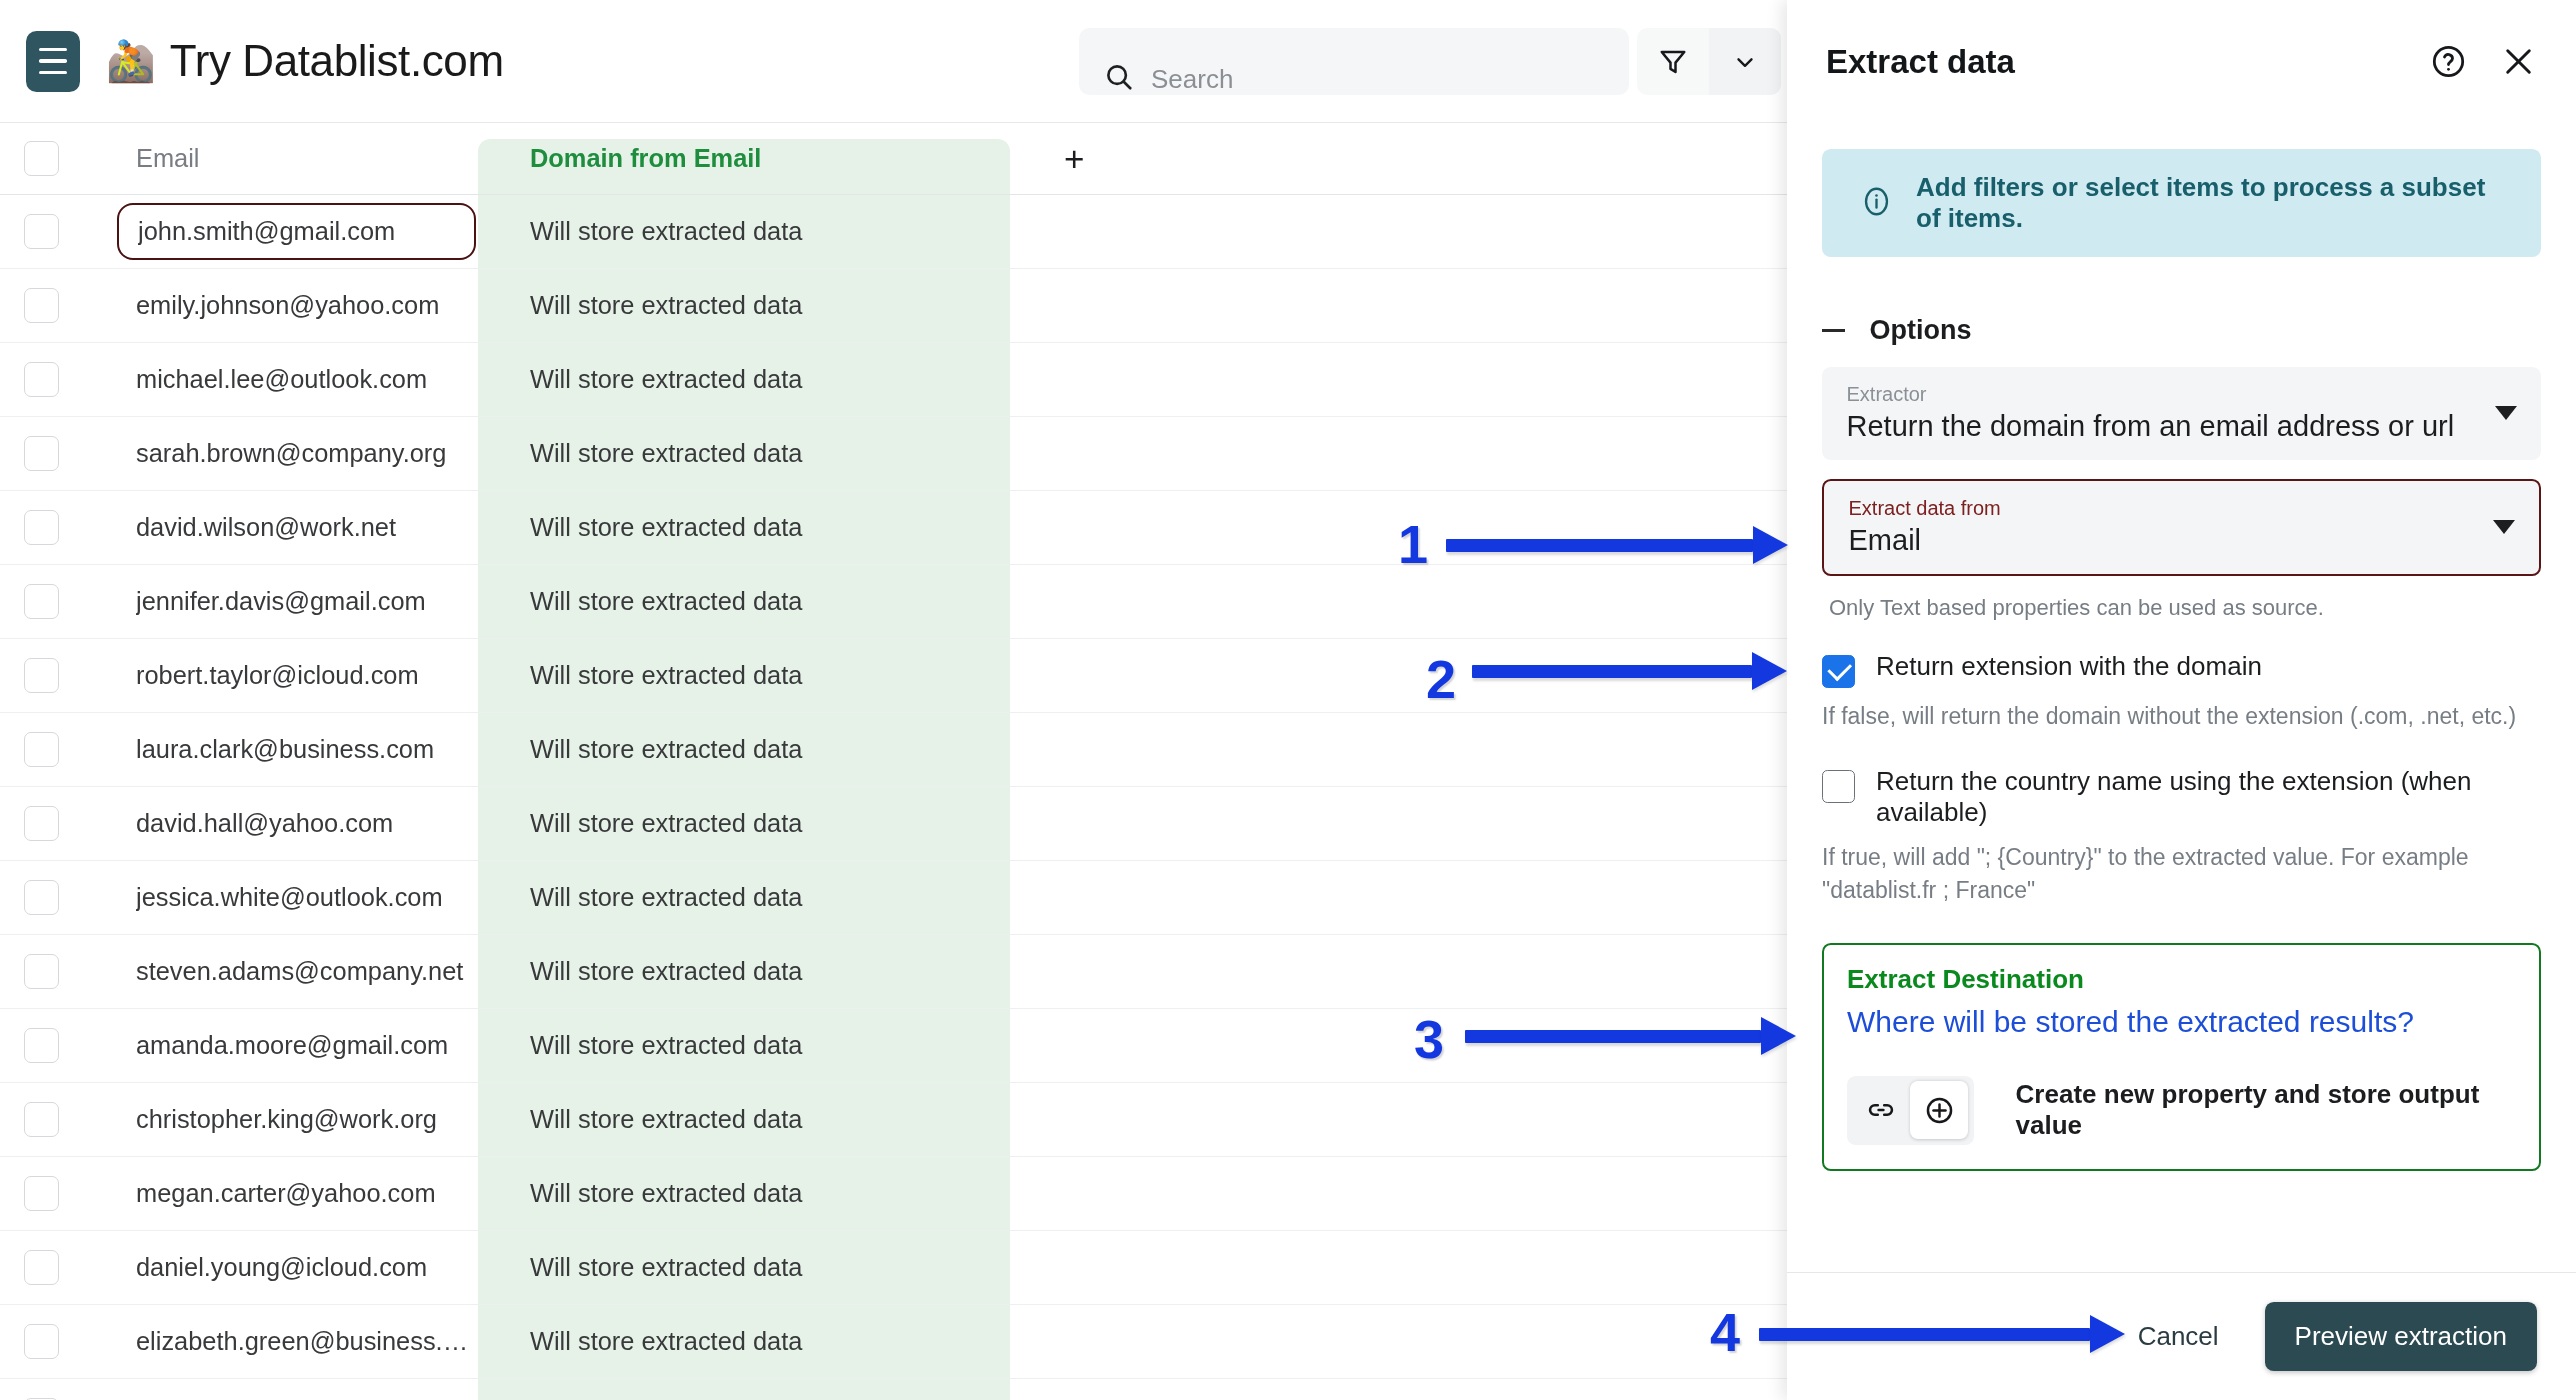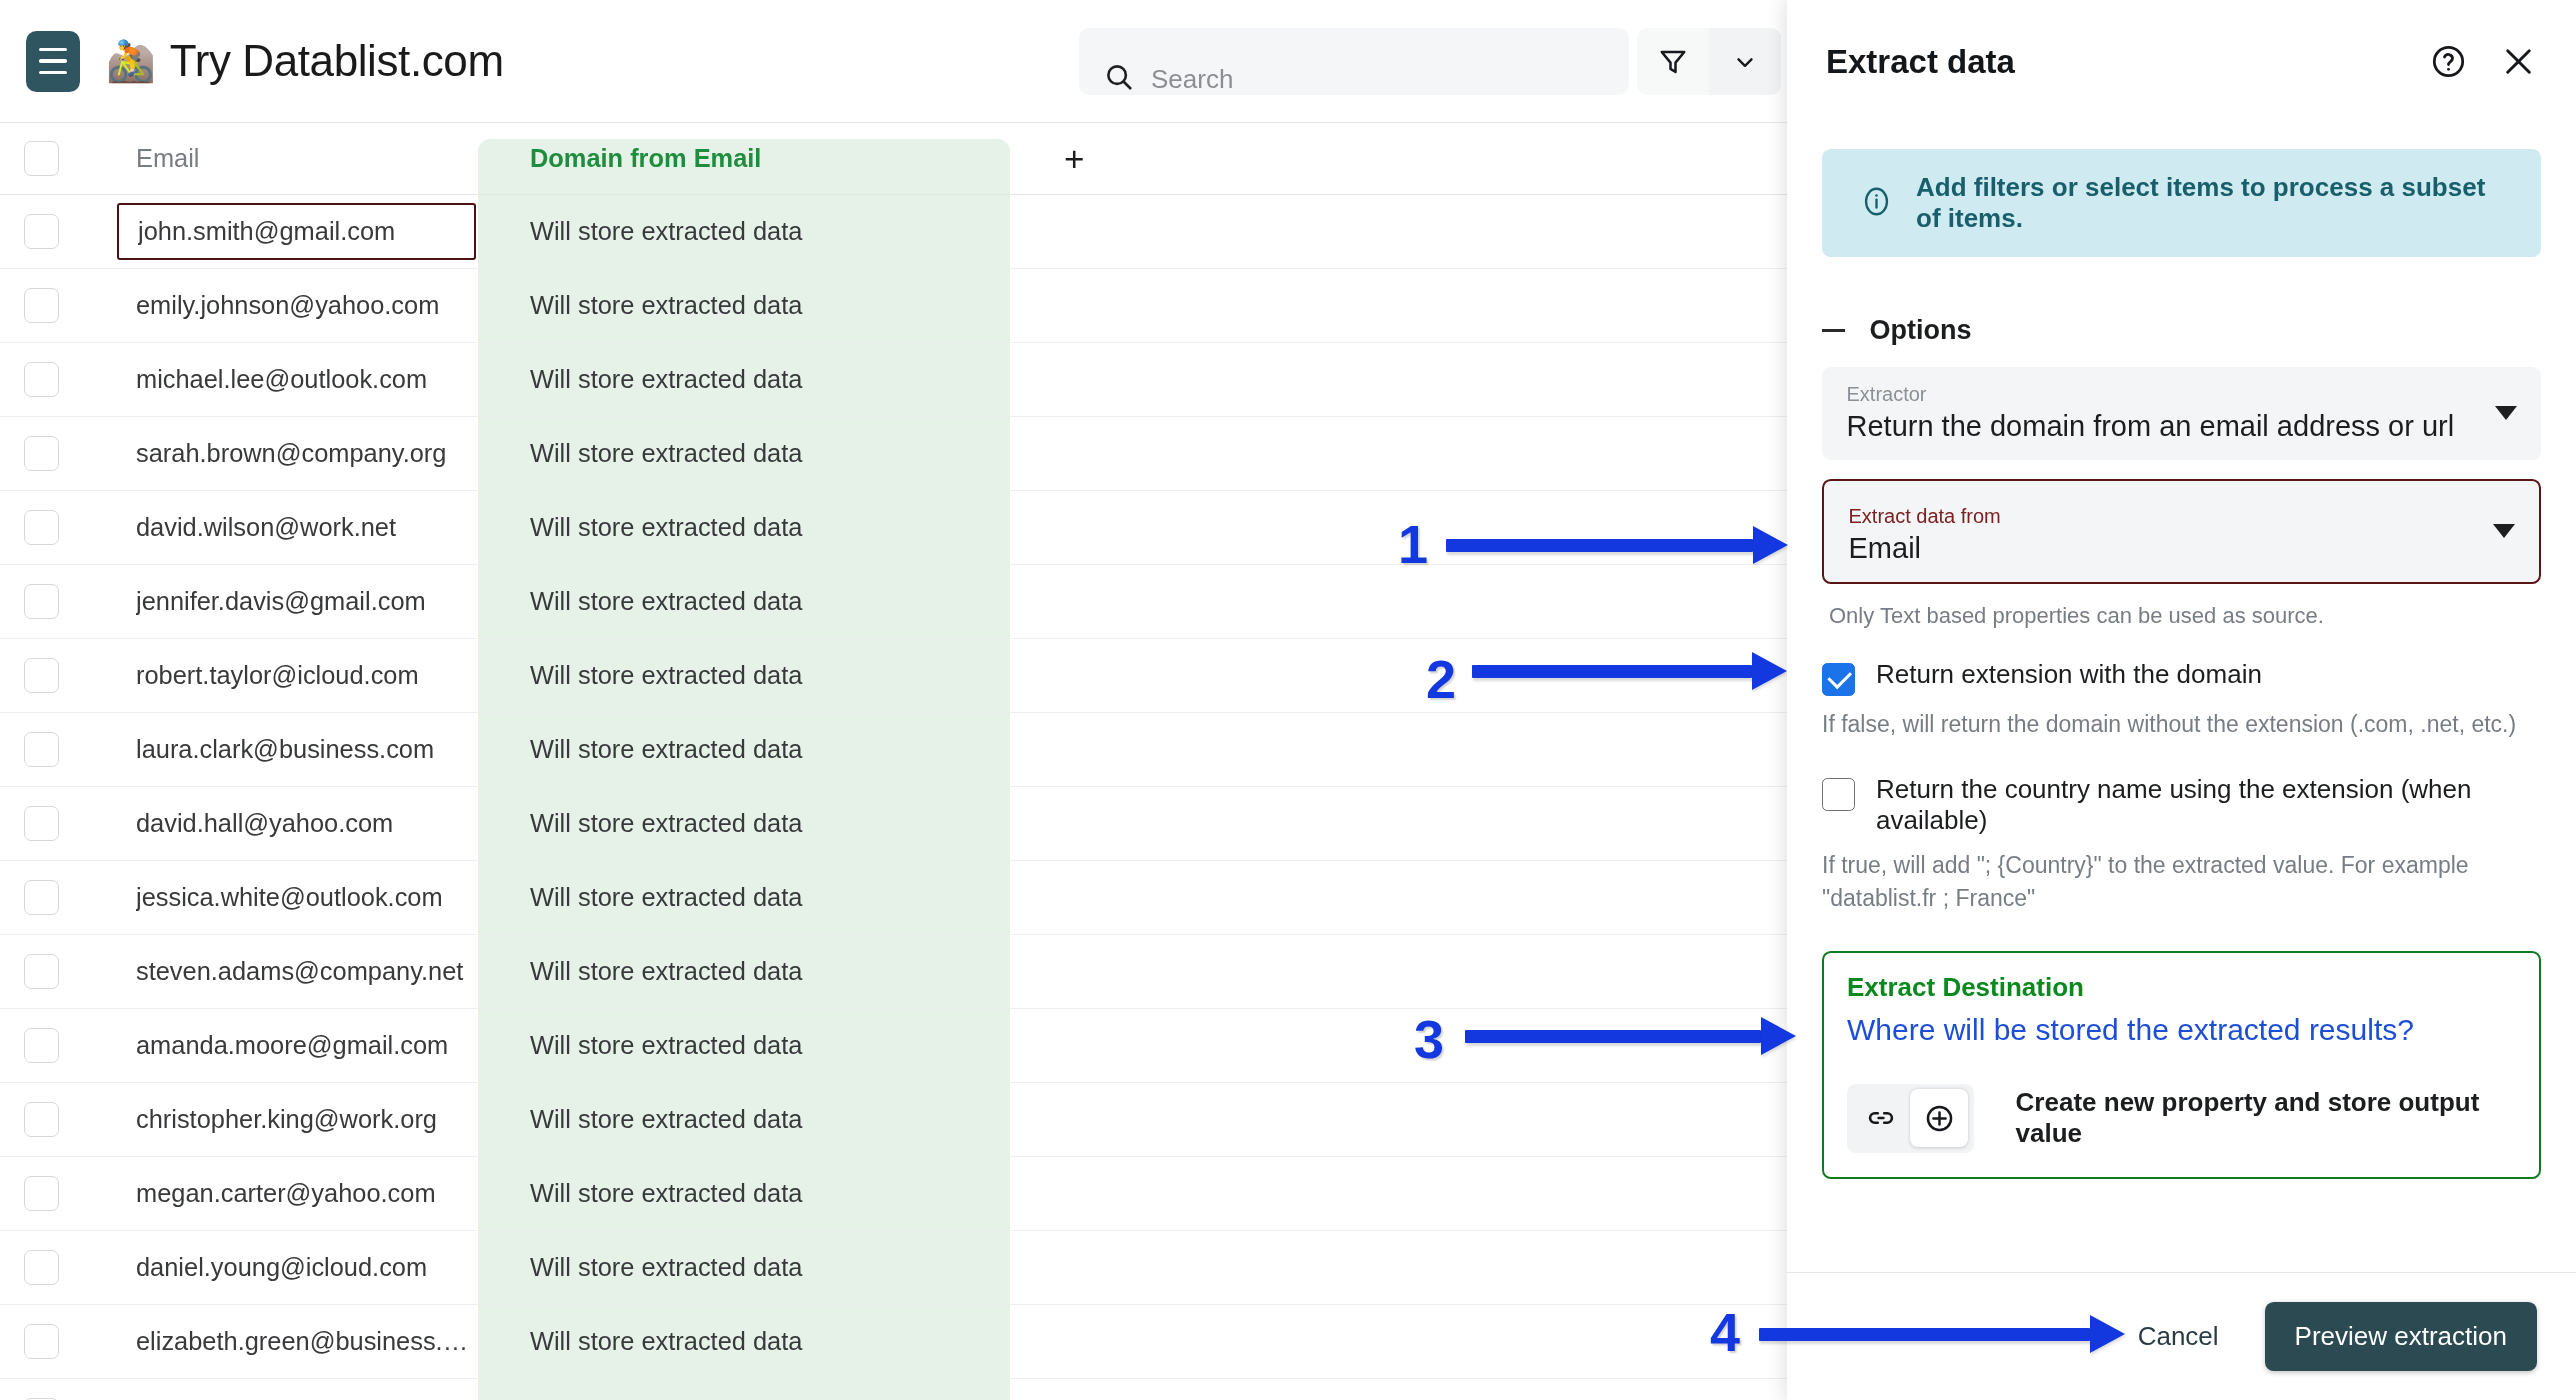--- a/index.html
+++ b/index.html
@@ -103,21 +103,21 @@
     width: 35px; height: 35px;
     border: 1.8px solid #d6d8db; border-radius: 7px;
     background: #fff; cursor: pointer; flex: 0 0 auto;
   }
   .cell-email {
     font-size: 25.4px; color: #38393b;
     white-space: nowrap; overflow: hidden; text-overflow: ellipsis;
   }
   .cell-domain { font-size: 25.4px; color: #38393b; white-space: nowrap; }
   .row.selected .cell-email-box {
-    border: 2.6px solid #4a1212; border-radius: 3px;
+    border: 2.6px solid #4a1212; border-radius: 16px;
     background: #ffffff; padding: 12.3px 0 12.3px 19px;
     margin-left: -19px; margin-right: 1px;
   }
   .plus-icon { font-size: 35px; color: #1d1d1f; line-height: 1; }
 
   
   .panel {
     position: absolute; right: 0; top: 0;
     width: 789px; height: 1400px;
     background: #ffffff;
@@ -159,21 +159,21 @@
     display: flex; align-items: center;
     position: relative; cursor: pointer;
     margin-bottom: 19px;
   }
   .field-inner { flex: 1 1 auto; }
   .field-label { font-size: 20px; color: #8a9096; margin-bottom: 3.5px; }
   .field-value { font-size: 29px; color: #1b1d1f; }
   .field.highlight {
     border: 2.6px solid #5a1616;
   }
-  .field.highlight .field-label { color: #7c2020; margin-top: 8px; }
+  .field.highlight .field-label { color: #7c2020; }
   .caret-down {
     width: 0; height: 0; flex: 0 0 auto;
     border-left: 11.4px solid transparent;
     border-right: 11.4px solid transparent;
     border-top: 14px solid #1c1e20;
     margin-left: 17.5px;
   }
   .field-hint { font-size: 22px; color: #777d84; margin: 1.8px 0 30px 7px; }
 
   .check-row { display: flex; align-items: flex-start; gap: 21px; }

